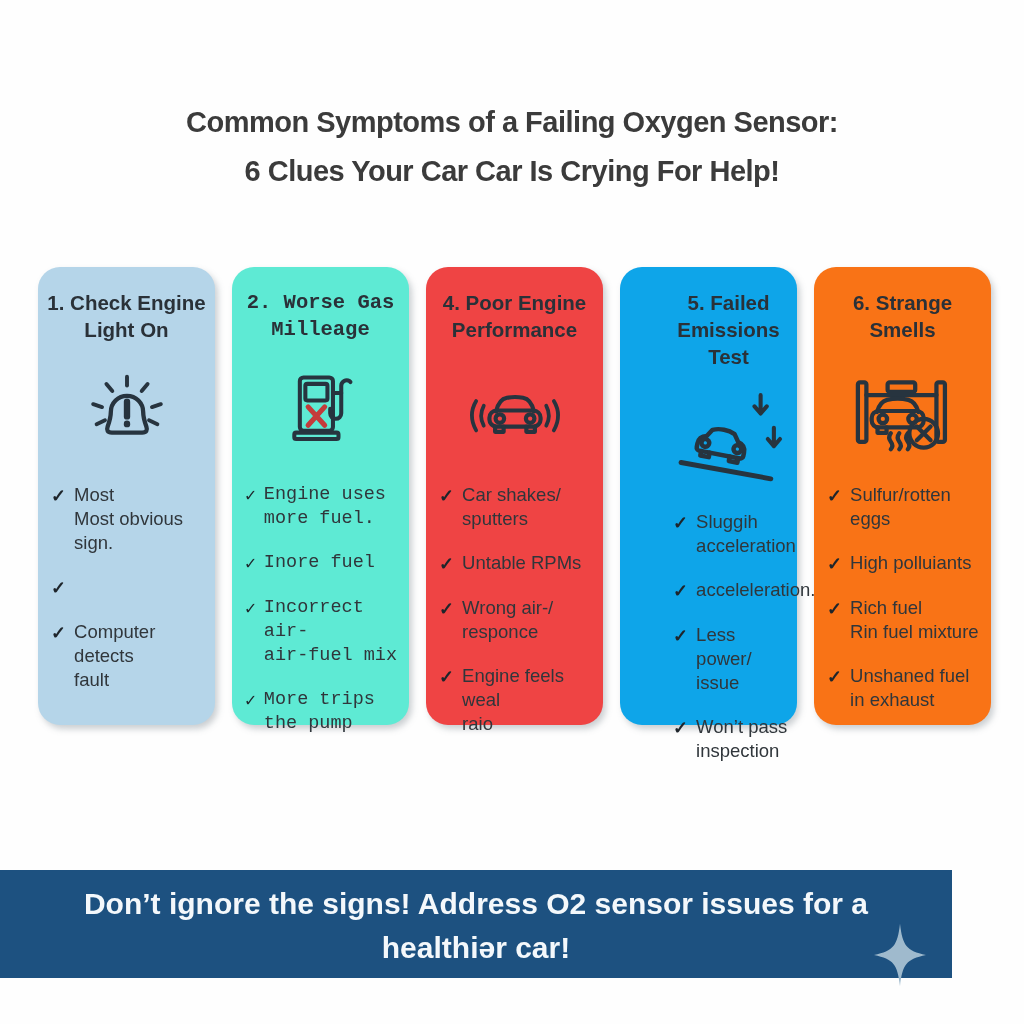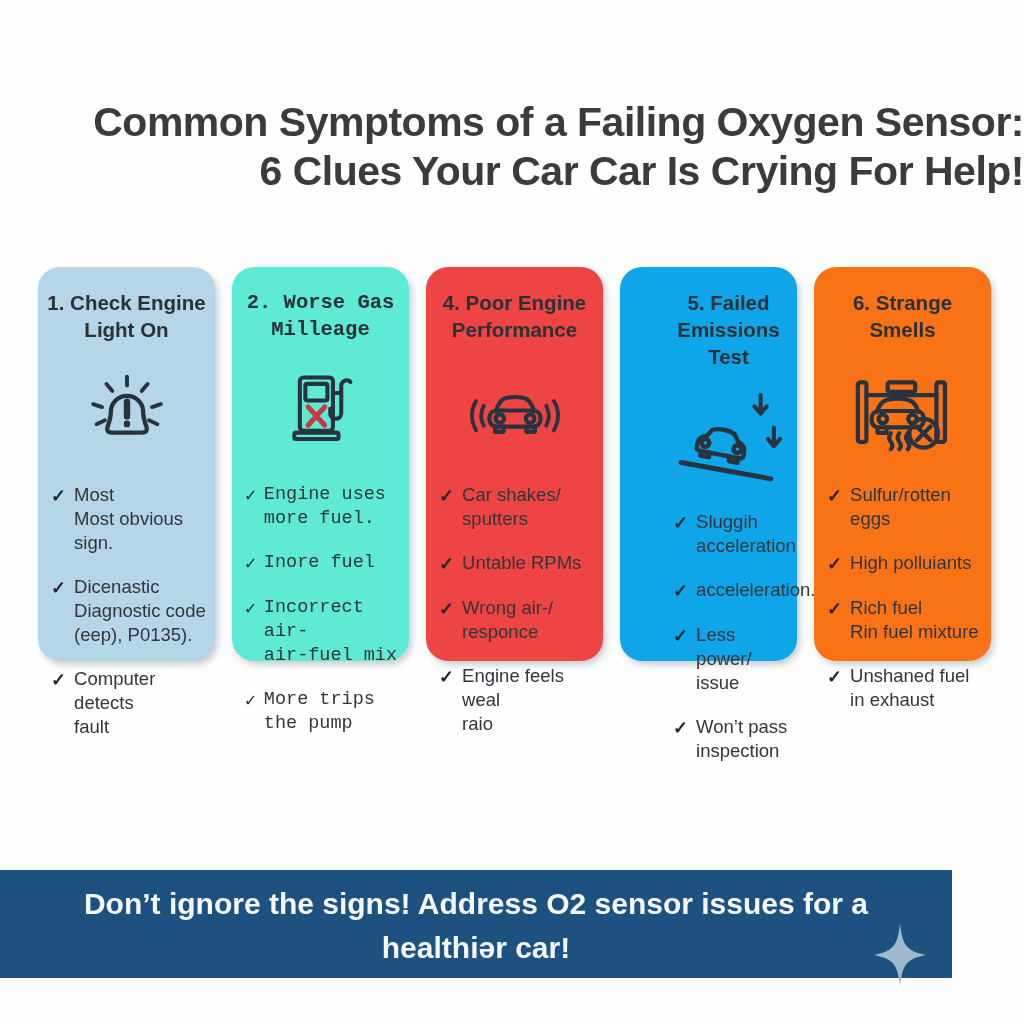--- a/index.html
+++ b/index.html
@@ -6,30 +6,30 @@
   html,body { margin:0; padding:0; }
   body {
     width:1024px; height:1024px;
     background:#fefefe;
     font-family:"Liberation Sans", sans-serif;
     position:relative;
     overflow:hidden;
   }
   .title {
     position:absolute; top:98px; left:0; right:0;
-    text-align:right;
-    font-size:41px; font-weight:bold;
+    text-align:center;
+    font-size:29px; font-weight:bold;
     line-height:49px; letter-spacing:-0.5px;
   }
   .cards-row {
     position:absolute; top:267px; left:38px;
     display:flex; gap:17px;
   }
   .card {
-    width:177px; height:394px;
+    width:177px; height:458px;
     border-radius:22px;
     box-shadow:3px 4px 6px rgba(110,120,130,0.35);
     padding:22px 0 0 0;
     flex:0 0 auto;
   }
   .card-title {
     text-align:center;
     font-size:20.5px; font-weight:bold;
     color:#2a3138;
     line-height:27px;
@@ -97,23 +97,20 @@
       </svg>
     </div>
     <ul class="bullets">
       <li class="bullet">
         <span class="check">✓</span>
         <span class="bullet-text">Most
 Most obvious sign.</span>
       </li>
       <li class="bullet">
         <span class="check">✓</span>
-        <span class="bullet-text">Dicenastic
-Diagnostic code
-(eep), P0135).</span>
       </li>
       <li class="bullet">
         <span class="check">✓</span>
         <span class="bullet-text">Computer detects
 fault</span>
       </li>
     </ul>
   </div>
 
   <div class="card" style="background-color: #5eead4; color: rgb(48, 54, 59); font-family: Liberation Mono, monospace;">

